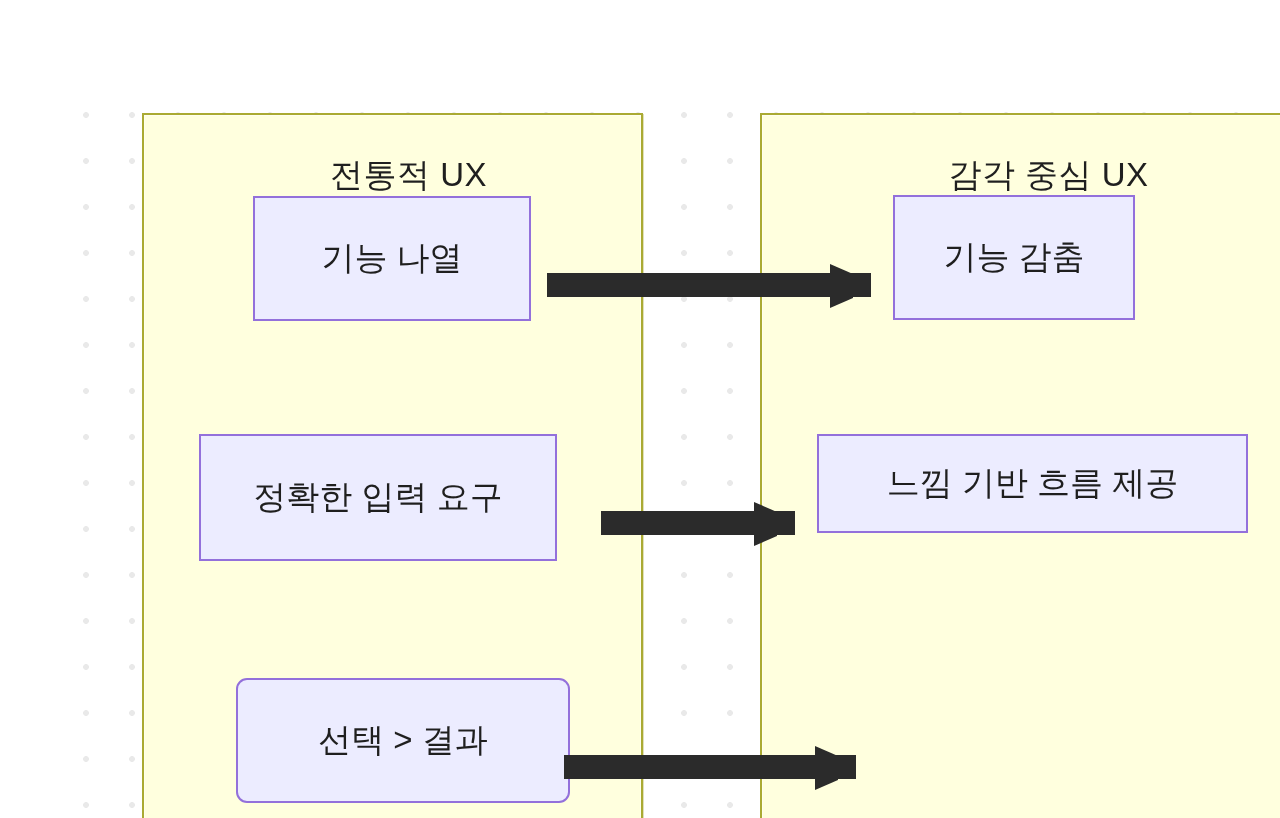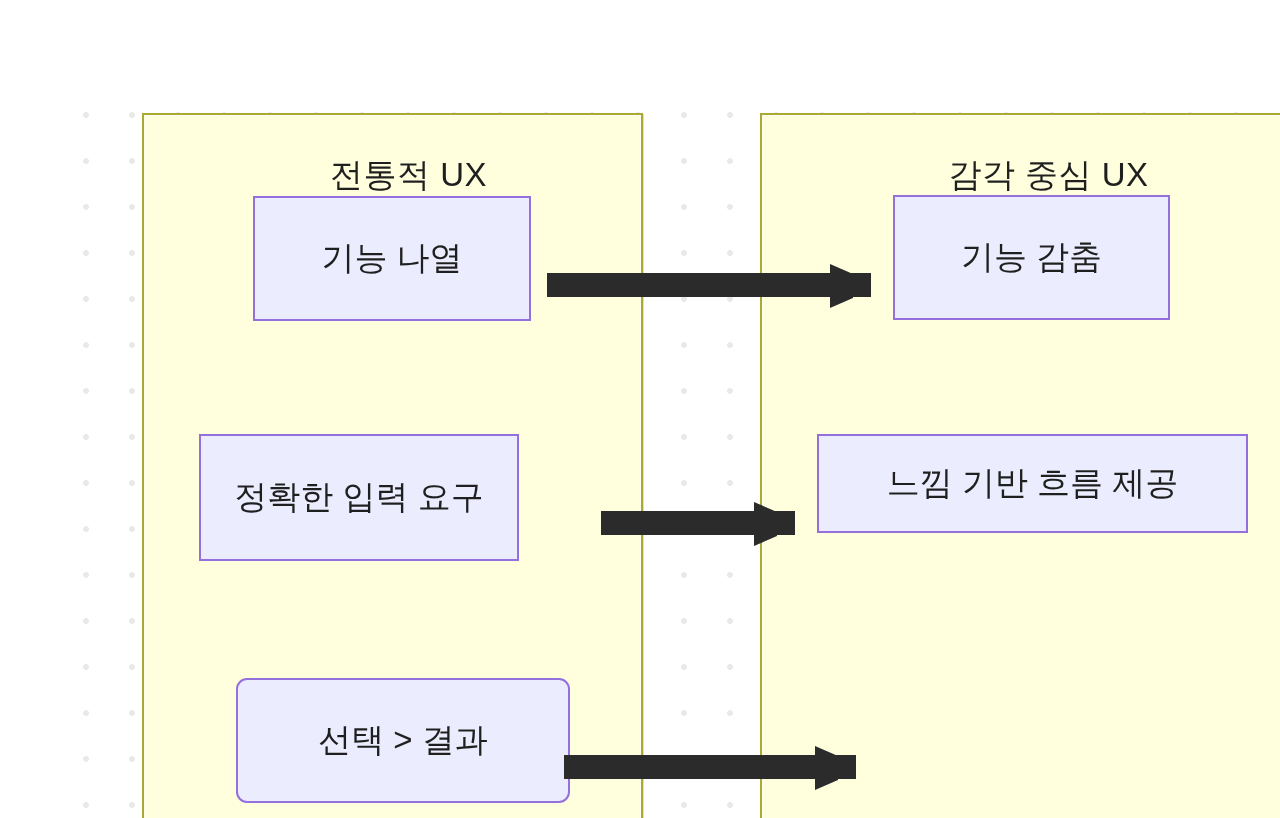--- a/index.html
+++ b/index.html
@@ -47,24 +47,24 @@
     align-items: center;
     justify-content: center;
     font-size: 33px;
     font-weight: 500;
     color: #1f1f1f;
     text-align: right;
     white-space: nowrap;
   }
   
   .node-l1 { left: 165px; top: 108px; width: 278px; height: 125px; }
-  .node-l2 { left: 111px; top: 346px; width: 320px; height: 127px; }
+  .node-l2 { left: 111px; top: 346px; width: 358px; height: 127px; }
   .node-l3 { left: 148px; top: 590px; width: 334px; height: 125px; border-radius: 11px; }
   
-  .node-r1 { left: 805px; top: 107px; width: 277px; height: 125px; }
+  .node-r1 { left: 805px; top: 107px; width: 242px; height: 125px; }
   .node-r2 { left: 729px; top: 346px; width: 431px; height: 99px; }
   .node-r3 { left: 790px; top: 592px; width: 307px; height: 123px; }
 
   .arrow {
     position: absolute;
     height: 20px;
   }
   .arrow-line {
     position: absolute;
     left: 0;

